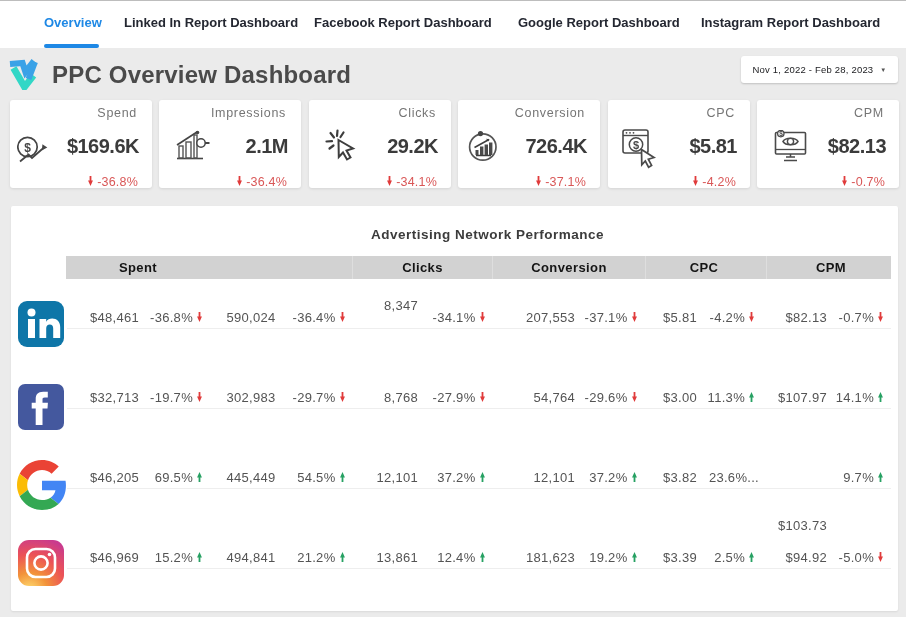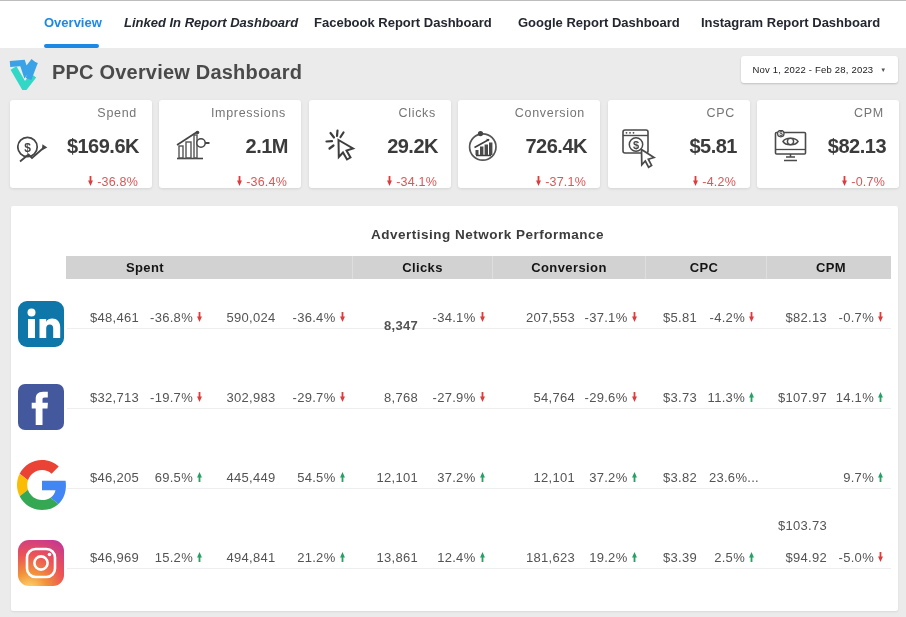--- a/index.html
+++ b/index.html
@@ -8,21 +8,21 @@
   .abs { position:absolute; }
 
   
   #topbar { position:absolute; left:0; top:0; width:906px; height:48px; background:#fff; }
   #topline { position:absolute; left:0; top:0; width:906px; height:1px; background:#bdbdbd; }
   .tab { position:absolute; top:15px; font-size:13px; font-weight:600; color:#242731; letter-spacing:0; white-space:nowrap; }
   #tab0 { color:#1e88e5; }
   #underline { position:absolute; top:44px; height:4px; background:#1e88e5; border-radius:2px; }
 
   
-  #title { position:absolute; left:52px; top:61px; font-size:20px; font-weight:700; color:#4a4a4a; letter-spacing:.2px; }
+  #title { position:absolute; left:52px; top:61px; font-size:24px; font-weight:700; color:#4a4a4a; letter-spacing:.2px; }
   #datebtn { position:absolute; left:741px; top:56px; width:157px; height:27px; background:#fff; border-radius:3px; box-shadow:0 1px 2px rgba(0,0,0,.18); font-size:9.5px; color:#202124; text-align:center; line-height:27px; letter-spacing:.2px; }
   #datebtn .caret { font-size:6px; color:#555; margin-left:7px; vertical-align:1.5px; }
 
   
   .card { position:absolute; top:100px; width:142px; height:88px; background:#fff; border-radius:3px; box-shadow:0 1px 3px rgba(0,0,0,.10); }
   .card .lbl { position:absolute; top:5.5px; right:15px; font-size:12.5px; color:#757575; letter-spacing:.7px; }
   .cv { position:absolute; right:13px; top:35px; font-size:20px; line-height:23px; color:#3b3b3b; font-weight:700; letter-spacing:-0.5px; }
   .cc { position:absolute; right:14px; top:76px; font-size:12.5px; line-height:13px; color:#d95757; letter-spacing:.2px; }
   .cc svg, .d svg { display:inline-block; } .cc svg { margin-right:4px; } .d svg { margin-left:4px; }
   .cicon { position:absolute; left:18px; top:31px; }
@@ -37,21 +37,21 @@
   .ricon { position:absolute; left:7px; width:46px; height:46px; }
   .v { position:absolute; font-size:13px; color:#545454; letter-spacing:.3px; white-space:nowrap; }
   .d { position:absolute; font-size:13px; color:#545454; letter-spacing:.3px; white-space:nowrap; }
 </style>
 </head>
 <body>
 
 <div id="topbar">
   <div id="topline"></div>
   <div class="tab" id="tab0" style="left:44px;">Overview</div>
-  <div class="tab" style="left:124px;font-style:italic;">Linked In Report Dashboard</div>
+  <div class="tab" style="left:124px;">Linked In Report Dashboard</div>
   <div class="tab" style="left:314px;">Facebook Report Dashboard</div>
   <div class="tab" style="left:518px;">Google Report Dashboard</div>
   <div class="tab" style="left:701px;">Instagram Report Dashboard</div>
   <div id="underline" style="left:44px; width:55px;"></div>
 </div>
 
 <svg class="abs" style="left:8px; top:58px;" width="30" height="32" viewBox="0 0 30 32">
   <path d="M2 6 L14.5 5 L17.5 14 L26 3" stroke="#3aa2e7" stroke-width="6.2" fill="none"></path>
   <path d="M5.5 10 L16.5 29 L25.5 17.5" stroke="#32d7c6" stroke-width="6.8" fill="none"></path>
   <path d="M27 4 L20.5 21" stroke="#3aa2e7" stroke-width="6" fill="none"></path>
@@ -154,21 +154,21 @@
   </svg>
   <div class="cv">$82.13</div>
   <div class="cc"><svg width="5" height="10" viewBox="0 0 5 10">
         <path d="M1.6 0 h1.8 v4.5 h1.55 L2.5 10 L0.05 4.5 h1.55 z" fill="#e03b3b"></path>
       </svg>-0.7%</div>
 </div>
 
 <div id="panel">
   <div id="ttitle">Advertising Network Performance</div>
   <div id="thead">
-    <div class="th" style="left:7px; width:144px;">Spent</div>
+    <div class="th" style="left:0; width:144px;">Spent</div>
     <div class="th" style="left:286px; width:140px;">Clicks</div>
     <div class="th" style="left:426px; width:153px;">Conversion</div>
     <div class="th" style="left:579px; width:117px;">CPC</div>
     <div class="th" style="left:700px; width:129px;">CPM</div>
   </div>
 
   <div class="rline" style="top:122px;"></div>
   <div class="rline" style="top:202px;"></div>
   <div class="rline" style="top:282px;"></div>
   <div class="rline" style="top:362px;"></div>
@@ -205,21 +205,21 @@
   </svg>
 
   <div class="v" style="top:104px; right:759px;">$48,461</div>
   <div class="d" style="top:104px; right:696px;">-36.8%<svg width="5" height="10" viewBox="0 0 5 10">
         <path d="M1.6 0 h1.8 v4.5 h1.55 L2.5 10 L0.05 4.5 h1.55 z" fill="#e03b3b"></path>
       </svg></div>
   <div class="v" style="top:104px; right:622.5px;">590,024</div>
   <div class="d" style="top:104px; right:553.5px;">-36.4%<svg width="5" height="10" viewBox="0 0 5 10">
         <path d="M1.6 0 h1.8 v4.5 h1.55 L2.5 10 L0.05 4.5 h1.55 z" fill="#e03b3b"></path>
       </svg></div>
-  <div class="v" style="top:112px; right:480px;font-weight:bold;">8,347</div>
+  <div class="v" style="top:92px; right:480px;">8,347</div>
   <div class="d" style="top:104px; right:413.5px;">-34.1%<svg width="5" height="10" viewBox="0 0 5 10">
         <path d="M1.6 0 h1.8 v4.5 h1.55 L2.5 10 L0.05 4.5 h1.55 z" fill="#e03b3b"></path>
       </svg></div>
   <div class="v" style="top:104px; right:323px;">207,553</div>
   <div class="d" style="top:104px; right:261.5px;">-37.1%<svg width="5" height="10" viewBox="0 0 5 10">
         <path d="M1.6 0 h1.8 v4.5 h1.55 L2.5 10 L0.05 4.5 h1.55 z" fill="#e03b3b"></path>
       </svg></div>
   <div class="v" style="top:104px; right:201px;">$5.81</div>
   <div class="d" style="top:104px; right:144px;">-4.2%<svg width="5" height="10" viewBox="0 0 5 10">
         <path d="M1.6 0 h1.8 v4.5 h1.55 L2.5 10 L0.05 4.5 h1.55 z" fill="#e03b3b"></path>
@@ -238,21 +238,21 @@
         <path d="M1.6 0 h1.8 v4.5 h1.55 L2.5 10 L0.05 4.5 h1.55 z" fill="#e03b3b"></path>
       </svg></div>
   <div class="v" style="top:184px; right:480px;">8,768</div>
   <div class="d" style="top:184px; right:413.5px;">-27.9%<svg width="5" height="10" viewBox="0 0 5 10">
         <path d="M1.6 0 h1.8 v4.5 h1.55 L2.5 10 L0.05 4.5 h1.55 z" fill="#e03b3b"></path>
       </svg></div>
   <div class="v" style="top:184px; right:323px;">54,764</div>
   <div class="d" style="top:184px; right:261.5px;">-29.6%<svg width="5" height="10" viewBox="0 0 5 10">
         <path d="M1.6 0 h1.8 v4.5 h1.55 L2.5 10 L0.05 4.5 h1.55 z" fill="#e03b3b"></path>
       </svg></div>
-  <div class="v" style="top:184px; right:201px;">$3.73</div>
+  <div class="v" style="top:184px; right:201px;">$3.00</div>
   <div class="d" style="top:184px; right:144px;">11.3%<svg width="5" height="10" viewBox="0 0 5 10">
         <path d="M1.6 10 h1.8 V5.5 h1.55 L2.5 0 L0.05 5.5 h1.55 z" fill="#27a163"></path>
       </svg></div>
   <div class="v" style="top:184px; right:71px;">$107.97</div>
   <div class="d" style="top:184px; right:15px;">14.1%<svg width="5" height="10" viewBox="0 0 5 10">
         <path d="M1.6 10 h1.8 V5.5 h1.55 L2.5 0 L0.05 5.5 h1.55 z" fill="#27a163"></path>
       </svg></div>
 
   <div class="v" style="top:264px; right:759px;text-align:right;">$46,205</div>
   <div class="d" style="top:264px; right:696px;margin-left:27px;">69.5%<svg width="5" height="10" viewBox="0 0 5 10">

